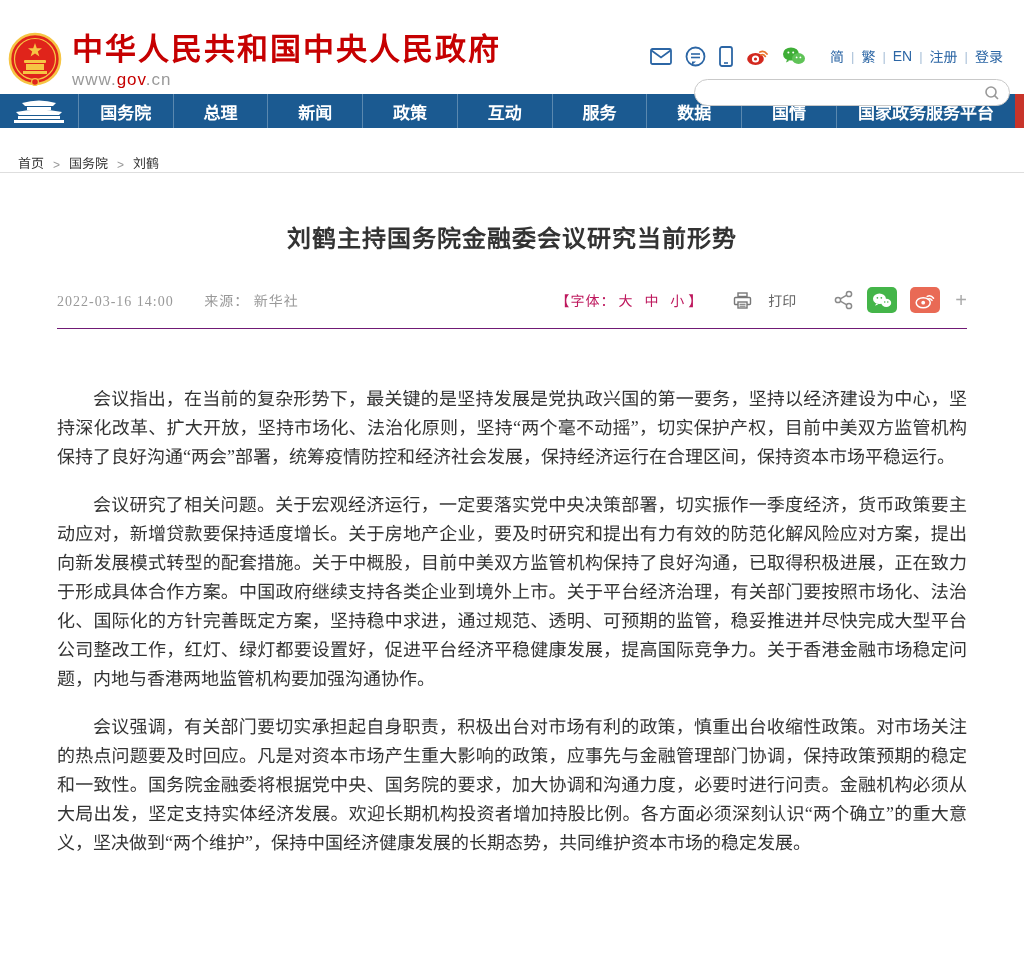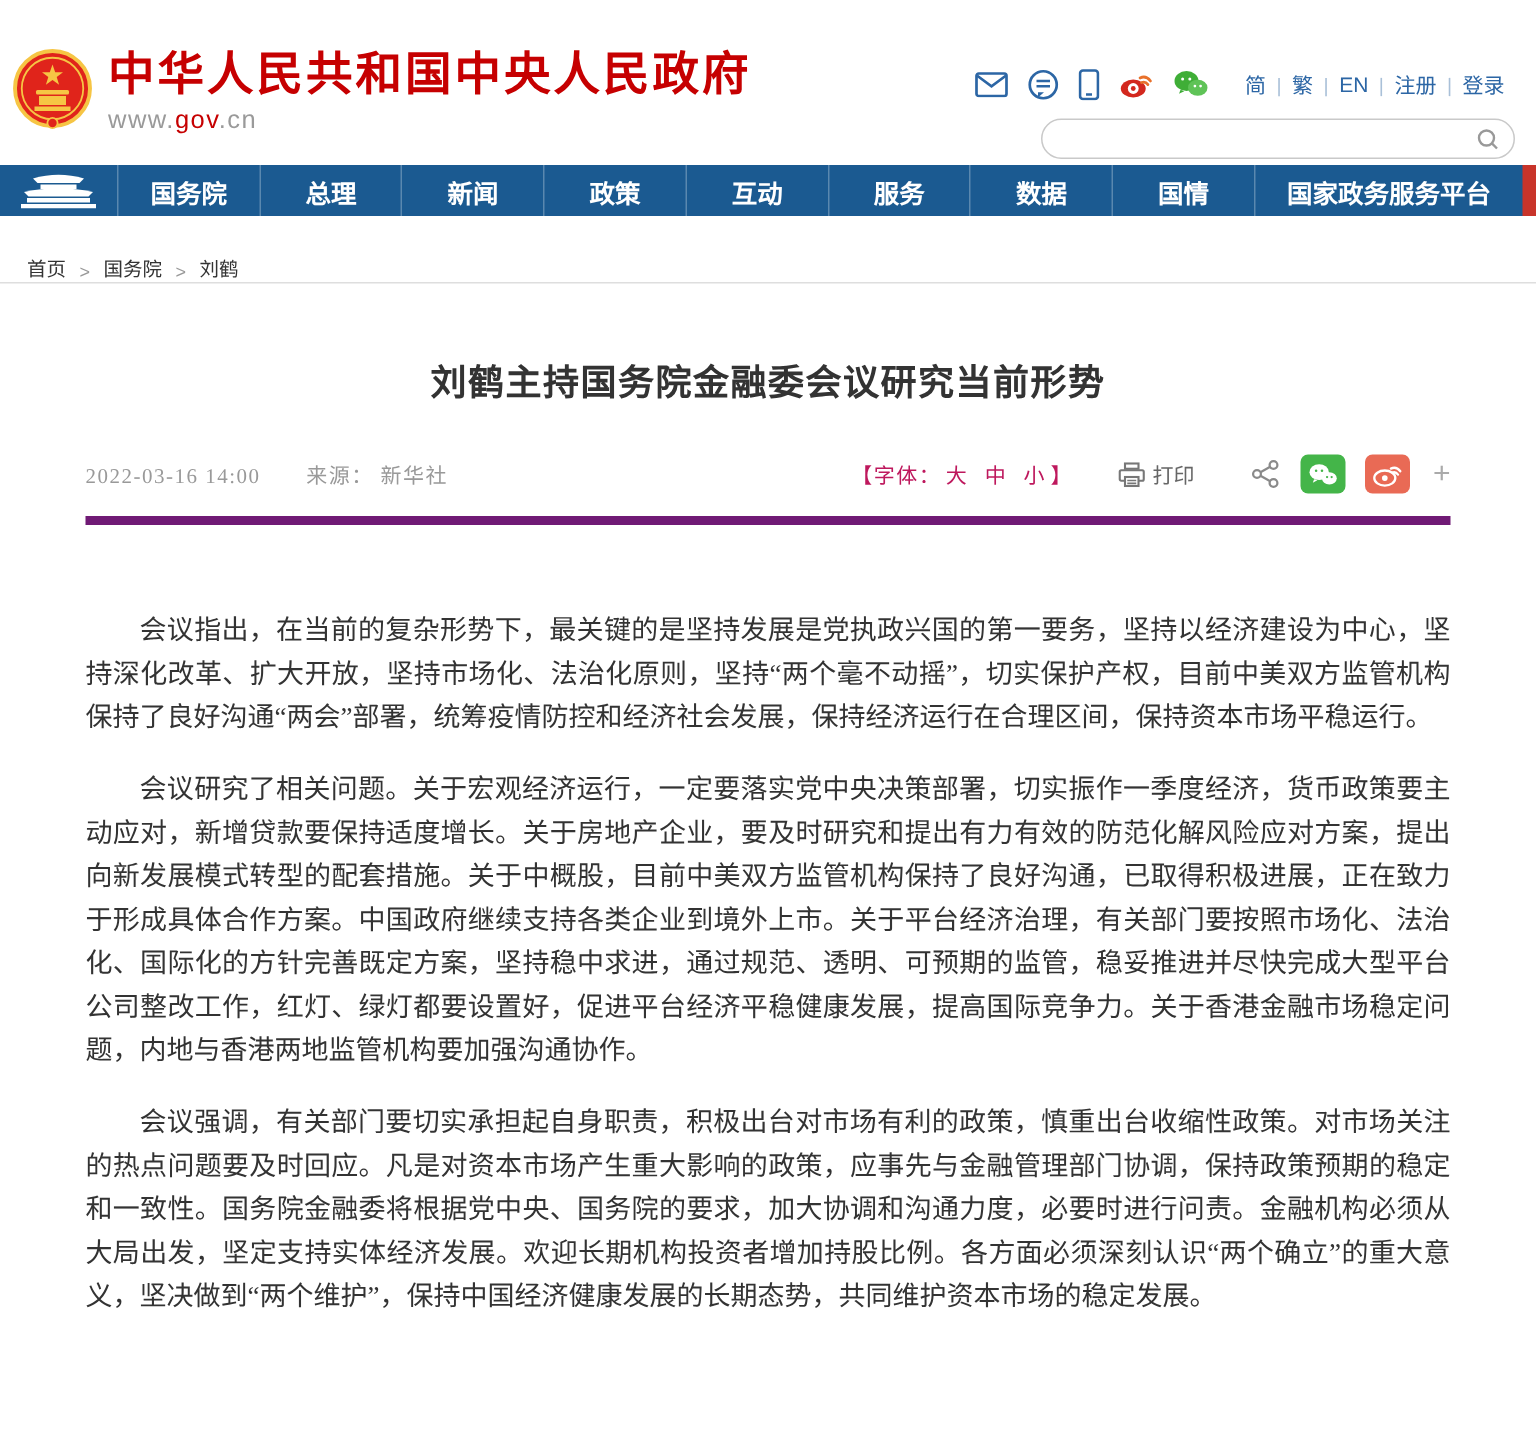--- a/index.html
+++ b/index.html
@@ -3,21 +3,21 @@
 <meta charset="utf-8">
 <style>
   * { box-sizing: border-box; margin: 0; padding: 0; }
   html,body { background:#fff; }
   body {
     width: 1024px; min-height: 954px; margin: 0 auto;
     font-family: "Liberation Sans","DejaVu Sans",sans-serif;
     color:#333; overflow-x: hidden;
   }
   
-  .header { position: relative; height: 110px; background:#fff;padding-left:13px; }
+  .header { position: relative; height: 94px; background:#fff;padding-left:13px; }
   .brand { position:absolute; left:8px; top:30px; display:flex; align-items:flex-start; cursor:pointer; }
   .emblem { width:54px; height:58px; margin-right:10px; }
   .brand-text { padding-top:2px; }
   .brand-title { font-size:31px; font-weight:700; color:#c60001; letter-spacing:2px; line-height:1.15;
                  font-family:"Liberation Sans","DejaVu Sans",sans-serif; }
   .brand-url { font-size:17px; color:#9a9a9a; margin-top:2px; letter-spacing:1px; }
   .brand-url .gov { color:#c60001;text-align:center; }
   .header-right { position:absolute; right:14px; top:44px; width:316px; }
   .quick-row { display:flex; align-items:center; justify-content:flex-end; gap:13px; height:24px; }
   .quick-row .qicon { display:inline-flex; align-items:center; cursor:pointer; }
@@ -38,28 +38,28 @@
   .nav-edge { width:9px; background:#c8342a; }
   
   .breadcrumb { height:44px; display:flex; align-items:flex-end; font-size:13px; color:#333; padding-left:18px; }
   .breadcrumb .crumb { cursor:pointer; }
   .breadcrumb .bc-sep { color:#999; margin:0 9px; font-size:12px; }
   
   .content { border-top:1px solid #dedede; padding:0 57px 18px; background:#fff; }
   .article-title { margin-top:46px; text-align:center; font-size:24px; font-weight:600; color:#333;
                    letter-spacing:1px; }
   .meta-row { margin-top:33px; display:flex; justify-content:space-between; align-items:center;
-              padding-bottom:15px; border-bottom:6px solid #701a75; }
+              padding-bottom:15px; border-bottom:1px solid #701a75; }
   .meta-left { font-size:14px; color:#999; font-family:"Liberation Serif","DejaVu Serif",serif; letter-spacing:1px; }
   .meta-left .src-label { margin-left:26px; }
   .meta-right { display:flex; align-items:center; color:#666; font-size:14px; }
   .font-ctl { color:#be185d; letter-spacing:1px; }
   .font-size-opt { cursor:pointer; padding:0 3px; }
   .print-btn { display:inline-flex; align-items:center; margin-left:30px; cursor:pointer; color:#666; }
-  .print-btn span { margin-left:4px; }
+  .print-btn span { margin-left:16px; }
   .share-group { display:flex; align-items:center; margin-left:38px; gap:13px; }
   .share-ic { cursor:pointer; display:inline-flex; align-items:center; justify-content:center; }
   .share-badge { width:30px; height:26px; border-radius:5px; display:inline-flex; align-items:center; justify-content:center; cursor:pointer; }
   .share-badge.wechat { background:#44b549; }
   .share-badge.weibo { background:#e96a55; }
   .share-plus { font-size:20px; color:#aaa; cursor:pointer; line-height:1; margin-left:2px; }
   
   .article-body { margin-top:56px; }
   .article-body p {
     font-size:18px; line-height:29px; color:#333; text-indent:2em; text-align:justify;

